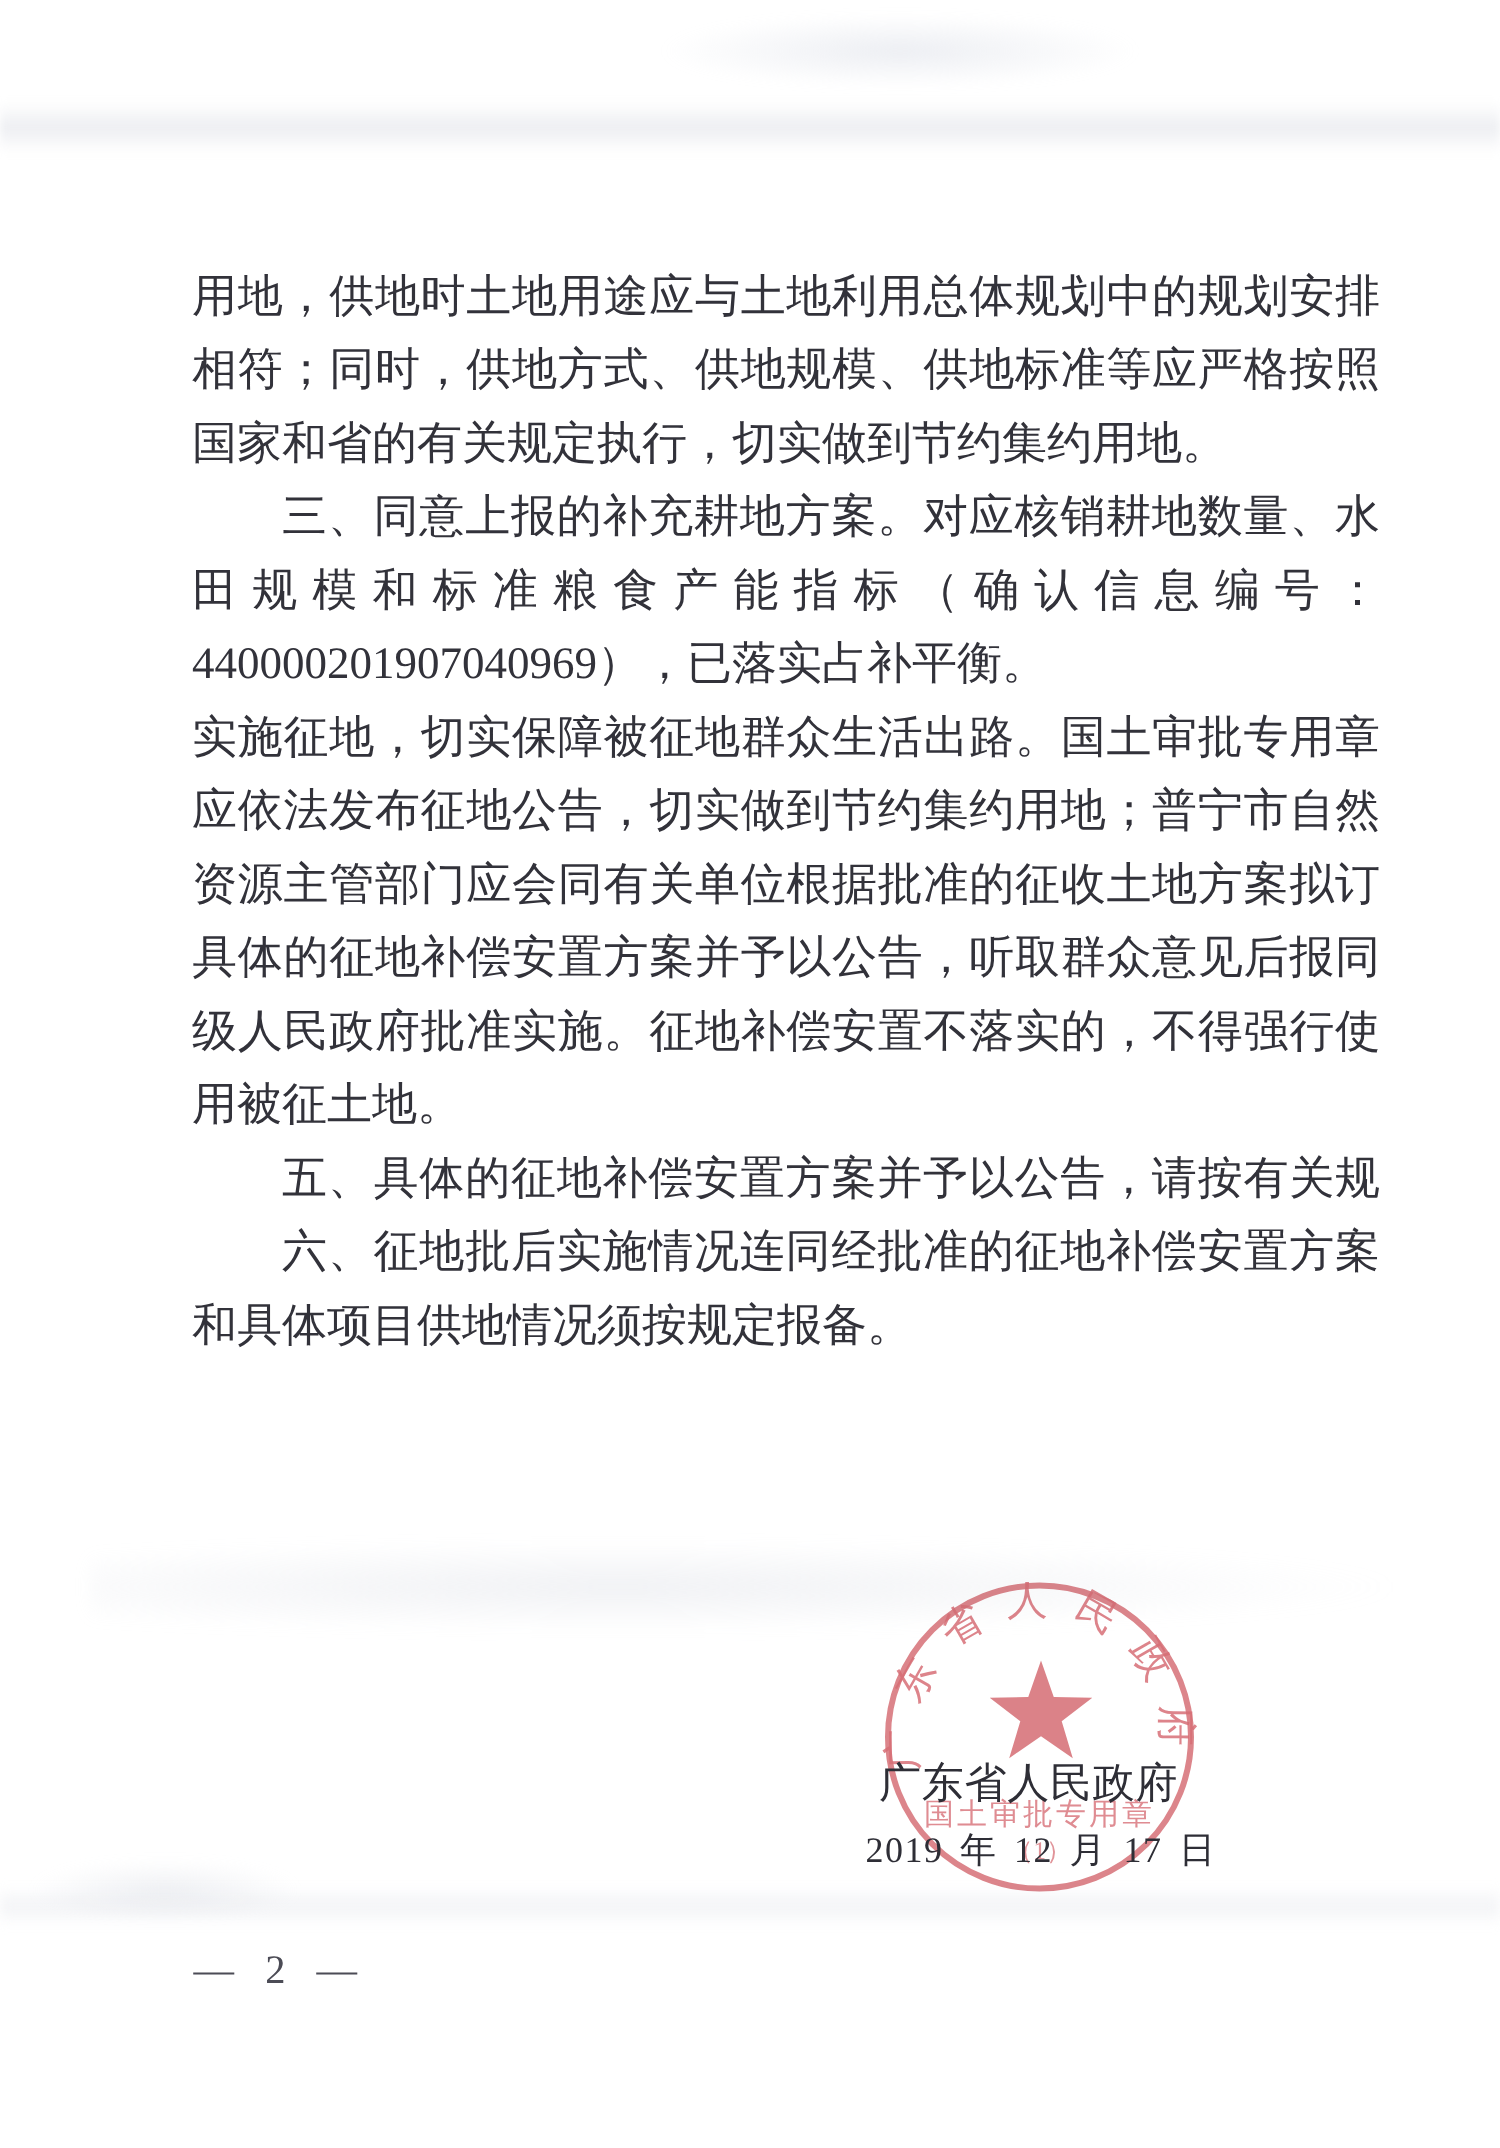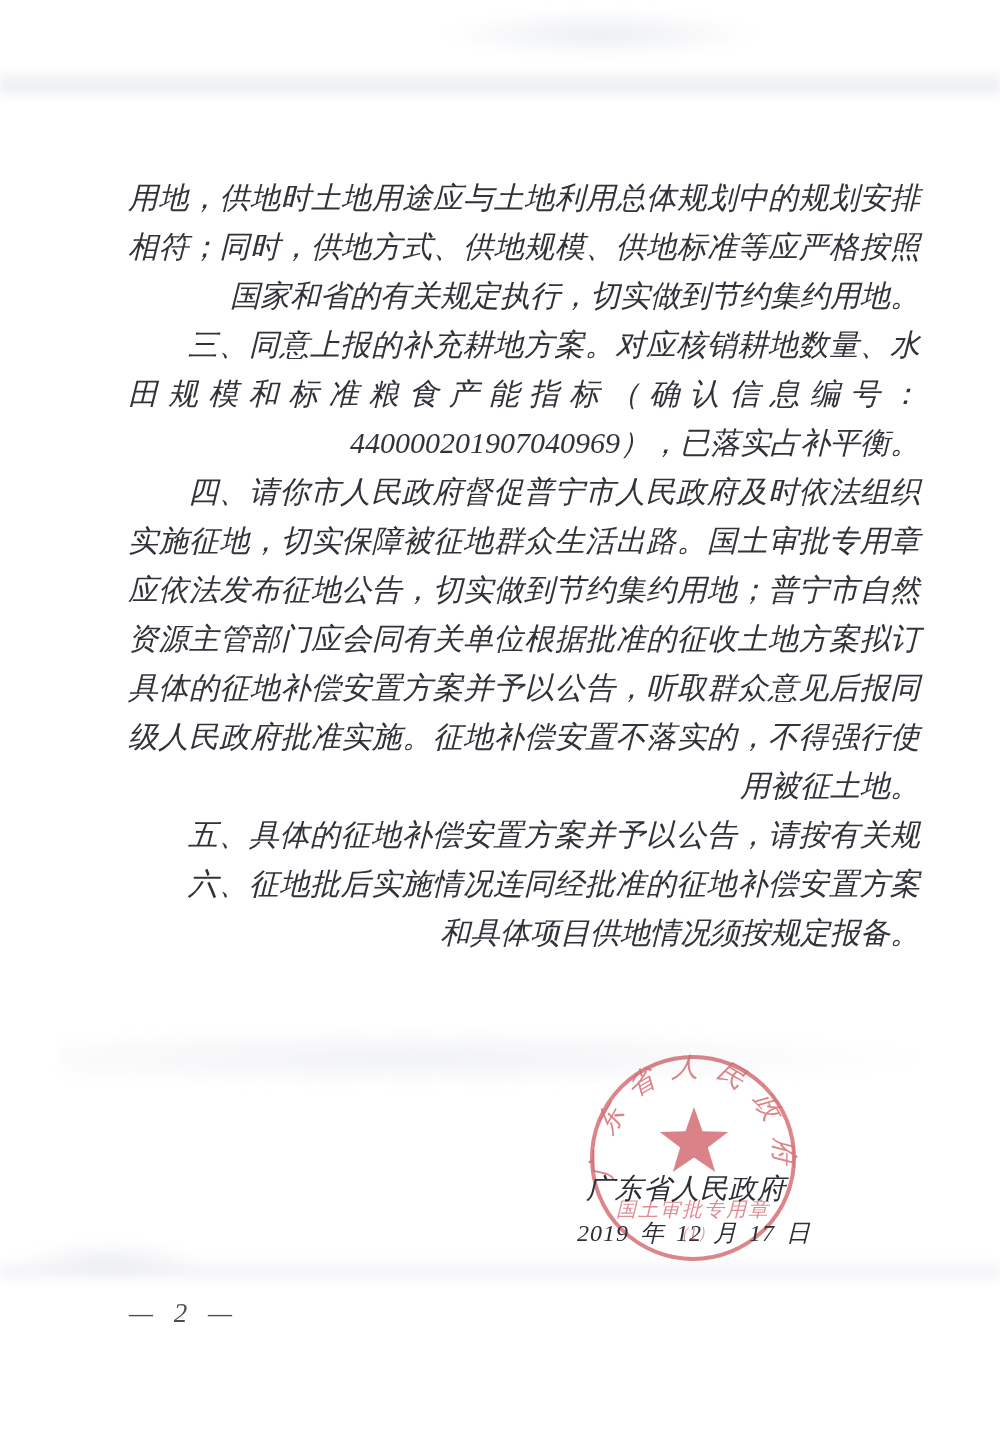--- a/index.html
+++ b/index.html
@@ -4,21 +4,21 @@
 <style>
   html, body { margin: 0; padding: 0; }
   body {
     width: 1000px; height: 1432px;
     background: #ffffff;
     position: relative;
     overflow: hidden;
     font-family: "Liberation Serif", "DejaVu Serif", serif;
     color: #32323a;
   }
-  .page { position: absolute; inset: 0; font-style: italic; }
+  .page { position: absolute; inset: 0; }
 
   
   .artifact { position: absolute; pointer-events: none; }
   .band-top {
     left: 0; top: 68px; width: 1000px; height: 34px;
     background: linear-gradient(to bottom, rgba(226,228,234,0), rgba(223,225,232,0.55), rgba(226,228,234,0));
     filter: blur(3px);
   }
   .smudge-1 {
     left: 440px; top: 10px; width: 320px; height: 48px;
@@ -45,21 +45,20 @@
   .textblock {
     position: absolute;
     left: 128px; top: 173px;
     width: 792px;
   }
   .line {
     height: 49px;
     line-height: 49px;
     font-size: 30px;
     letter-spacing: 0;
-    text-align: right;
   }
   .line.j {
     text-align: justify;
     text-align-last: justify;
     text-justify: inter-character;
   }
   .line.indent { text-indent: 2em; }
 
   
   .seal {
@@ -110,21 +109,20 @@
   <div class="artifact band-bottom"></div>
   <div class="artifact smudge-2"></div>
 
   <div class="textblock">
     <div class="line j">用地，供地时土地用途应与土地利用总体规划中的规划安排</div>
     <div class="line j">相符；同时，供地方式、供地规模、供地标准等应严格按照</div>
     <div class="line">国家和省的有关规定执行，切实做到节约集约用地。</div>
     <div class="line j indent">三、同意上报的补充耕地方案。对应核销耕地数量、水</div>
     <div class="line j">田规模和标准粮食产能指标（确认信息编号：</div>
     <div class="line">440000201907040969），已落实占补平衡。</div>
-    <div class="line j indent">四、请你市人民政府督促普宁市人民政府及时依法组织</div>
     <div class="line j">实施征地，切实保障被征地群众生活出路。国土审批专用章</div>
     <div class="line j">应依法发布征地公告，切实做到节约集约用地；普宁市自然</div>
     <div class="line j">资源主管部门应会同有关单位根据批准的征收土地方案拟订</div>
     <div class="line j">具体的征地补偿安置方案并予以公告，听取群众意见后报同</div>
     <div class="line j">级人民政府批准实施。征地补偿安置不落实的，不得强行使</div>
     <div class="line">用被征土地。</div>
     <div class="line j indent">五、具体的征地补偿安置方案并予以公告，请按有关规</div>
     <div class="line j indent">六、征地批后实施情况连同经批准的征地补偿安置方案</div>
     <div class="line">和具体项目供地情况须按规定报备。</div>
   </div>

